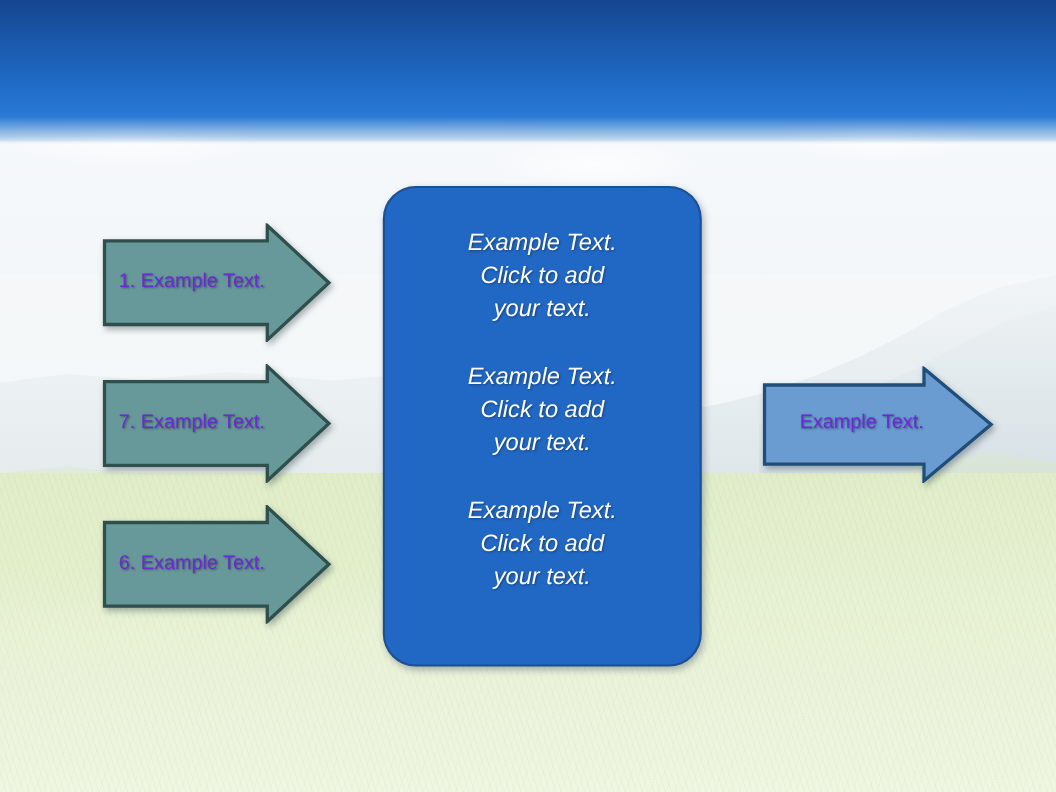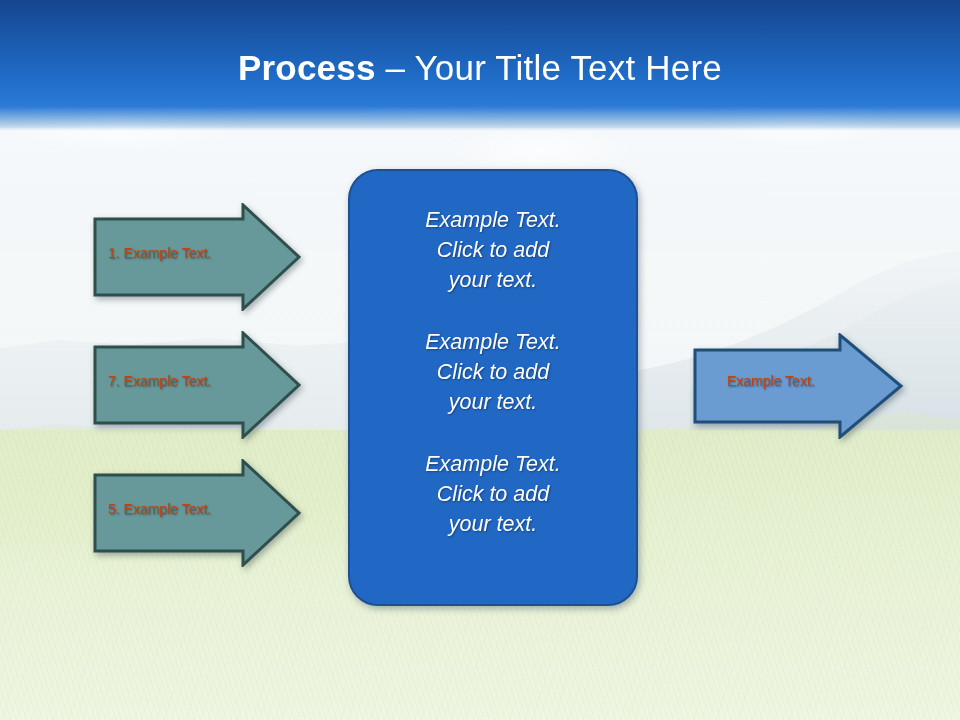--- a/index.html
+++ b/index.html
@@ -144,22 +144,22 @@
   .center-box .para .l { display: block; }
 
   
   .arrow {
     position: absolute;
     filter: drop-shadow(2px 3px 3px rgba(40,60,70,.40));
   }
   .arrow svg { display: block; }
   .arrow-label {
     position: absolute;
-    color: #c2410c;
-    font-size: 14px;
+    color: #6d28d9;
+    font-size: 18px;
     white-space: nowrap;
     text-shadow: 1px 1px 2px rgba(0,0,0,.45);
     pointer-events: none;
   }
 </style>
 </head>
 <body>
 
 <div id="slide">
 
@@ -180,44 +180,41 @@
       <path d="M0,430 L60,424 L120,430 L190,438 L260,444 L320,450 L340,452 L340,540 L0,540 Z" fill="#bcd69c" opacity="0.50"></path>
     </svg>
   </div>
 
   <div class="bg-haze"></div>
   <div class="bg-grass"></div>
   <div class="bg-grass-texture"></div>
   <div class="bg-wash"></div>
 
   <div class="title-band"></div>
-  <div class="title-text">
-    <span class="strong">Process</span><span class="light"> – Your Title Text Here</span>
-  </div>
 
   <div class="arrow" style="left:93px; top:203px;">
     <svg width="210" height="108" viewBox="0 0 210 108" xmlns="http://www.w3.org/2000/svg">
       <path d="M2,16 L150,16 L150,2 L206,54 L150,106 L150,92 L2,92 Z" fill="#68999a" stroke="#2f4f4d" stroke-width="3" stroke-linejoin="miter"></path>
     </svg>
   </div>
   <div class="arrow-label" style="left:108px; top:245px;">1. Example Text.</div>
 
   <div class="arrow" style="left:93px; top:331px;">
     <svg width="210" height="108" viewBox="0 0 210 108" xmlns="http://www.w3.org/2000/svg">
       <path d="M2,16 L150,16 L150,2 L206,54 L150,106 L150,92 L2,92 Z" fill="#68999a" stroke="#2f4f4d" stroke-width="3" stroke-linejoin="miter"></path>
     </svg>
   </div>
   <div class="arrow-label" style="left:108px; top:373px;">7. Example Text.</div>
 
   <div class="arrow" style="left:93px; top:459px;">
     <svg width="210" height="108" viewBox="0 0 210 108" xmlns="http://www.w3.org/2000/svg">
       <path d="M2,16 L150,16 L150,2 L206,54 L150,106 L150,92 L2,92 Z" fill="#68999a" stroke="#2f4f4d" stroke-width="3" stroke-linejoin="miter"></path>
     </svg>
   </div>
-  <div class="arrow-label" style="left:108px; top:501px;">5. Example Text.</div>
+  <div class="arrow-label" style="left:108px; top:501px;">6. Example Text.</div>
 
   <div class="center-box">
     <p class="para">
       <span class="l">Example Text.</span>
       <span class="l">Click  to add</span>
       <span class="l">your text.</span>
     </p>
     <p class="para">
       <span class="l">Example Text.</span>
       <span class="l">Click  to add</span>

